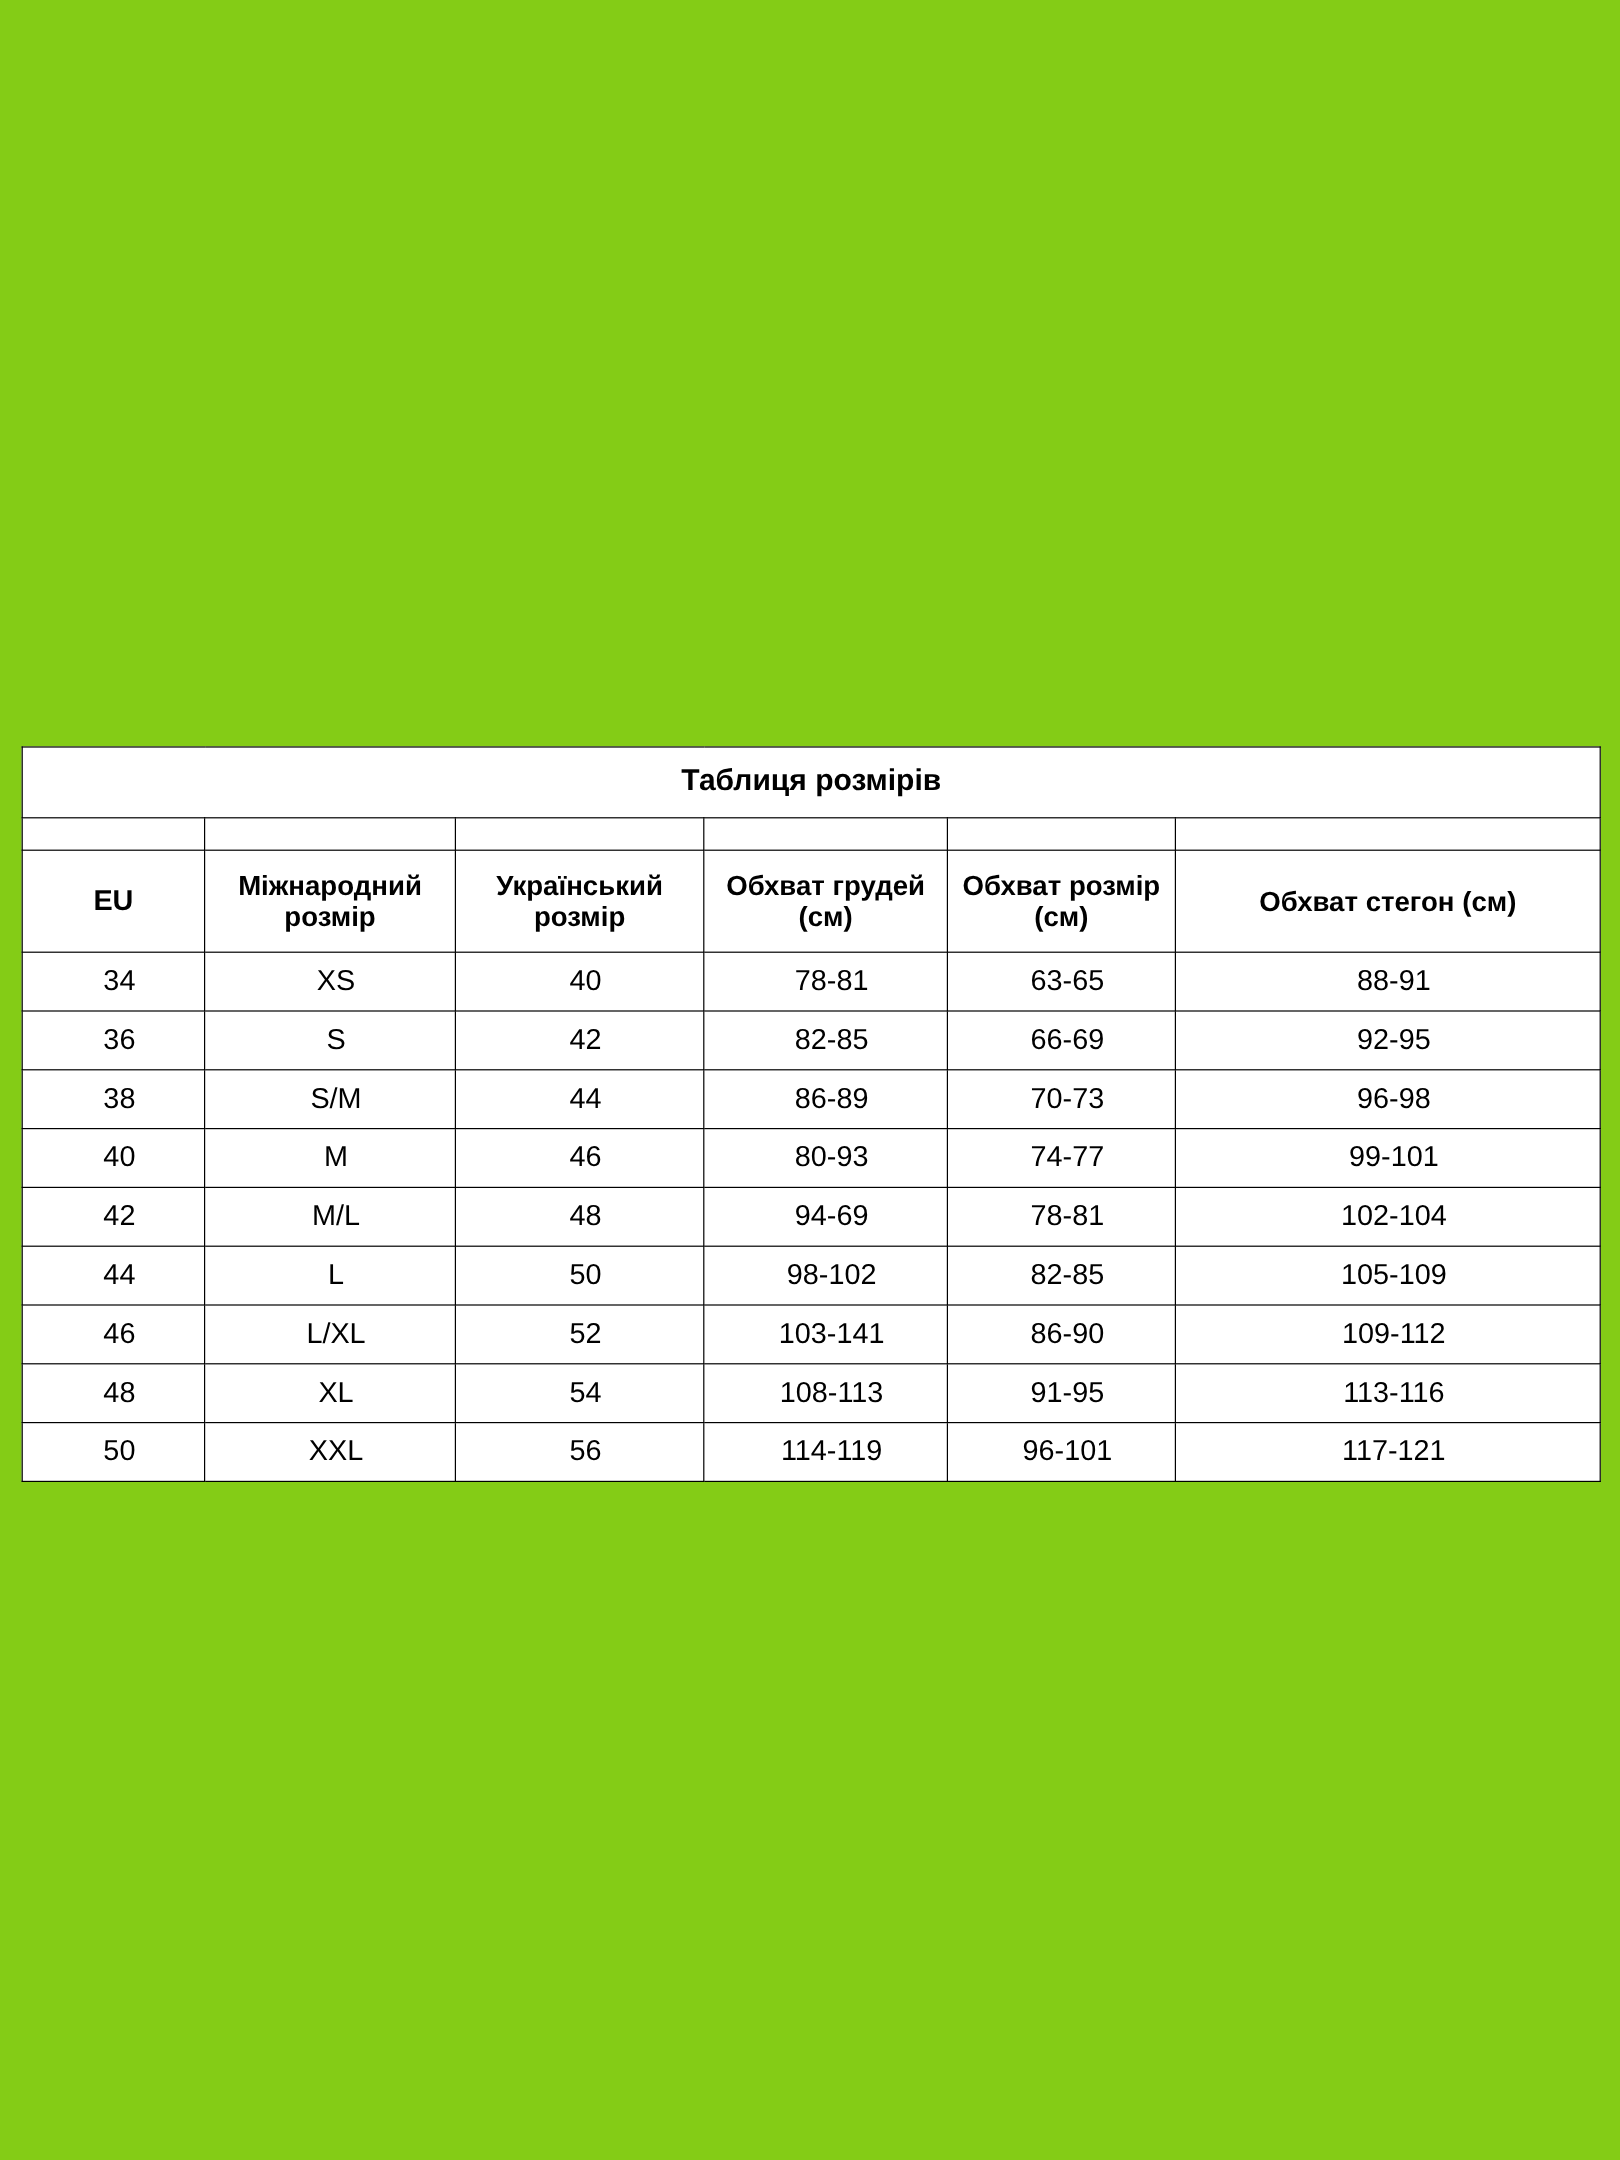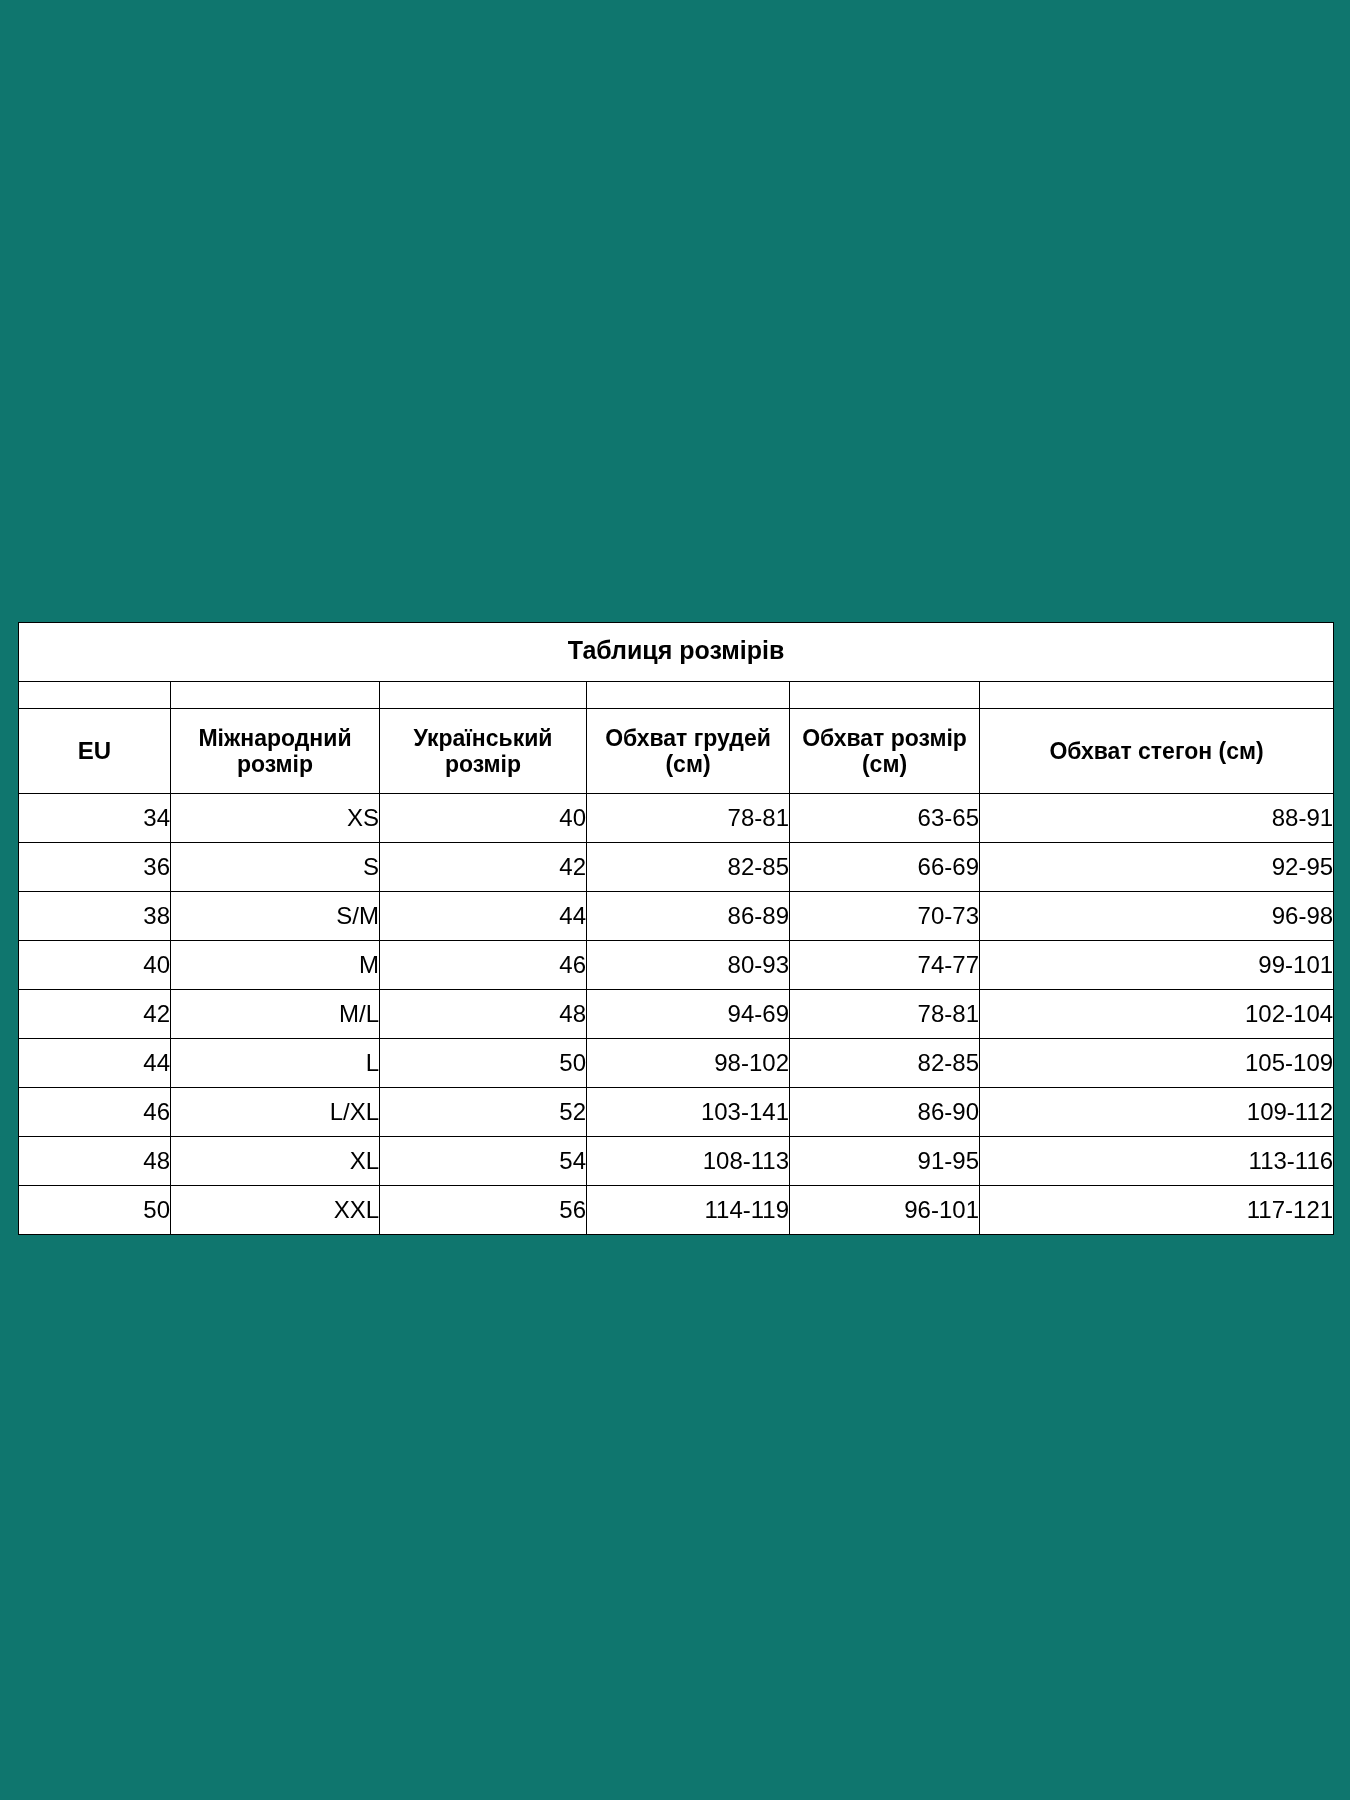--- a/index.html
+++ b/index.html
@@ -13,21 +13,21 @@
     font-family: "Liberation Sans", sans-serif;
     color: #000000;
     position: relative;
   }
   .sheet {
     position: absolute;
     left: 0;
     top: 0;
     width: 1350px;
     height: 1800px;
-    background: #0f766e;
+    background: #84cc16;
   }
   .table-wrap {
     position: absolute;
     left: 18px;
     top: 622px;
     width: 1315px;
   }
   table.size-table {
     border-collapse: collapse;
     width: 1315px;
@@ -66,21 +66,21 @@
     background: #ffffff;
   }
   tr.header-row th.eu-head {
     font-size: 24px;
     margin-left: 48px;
   }
   tr.data-row td {
     font-size: 24px;
     height: 44px;
     padding: 2px 0 2px 10px;
-    text-align: right;
+    text-align: center;
     white-space: nowrap;
   }
   col.c0 { width: 152px; }
   col.c1 { width: 209px; }
   col.c2 { width: 207px; }
   col.c3 { width: 203px; }
   col.c4 { width: 190px; }
   col.c5 { width: 354px; }
 </style>
 </head>

